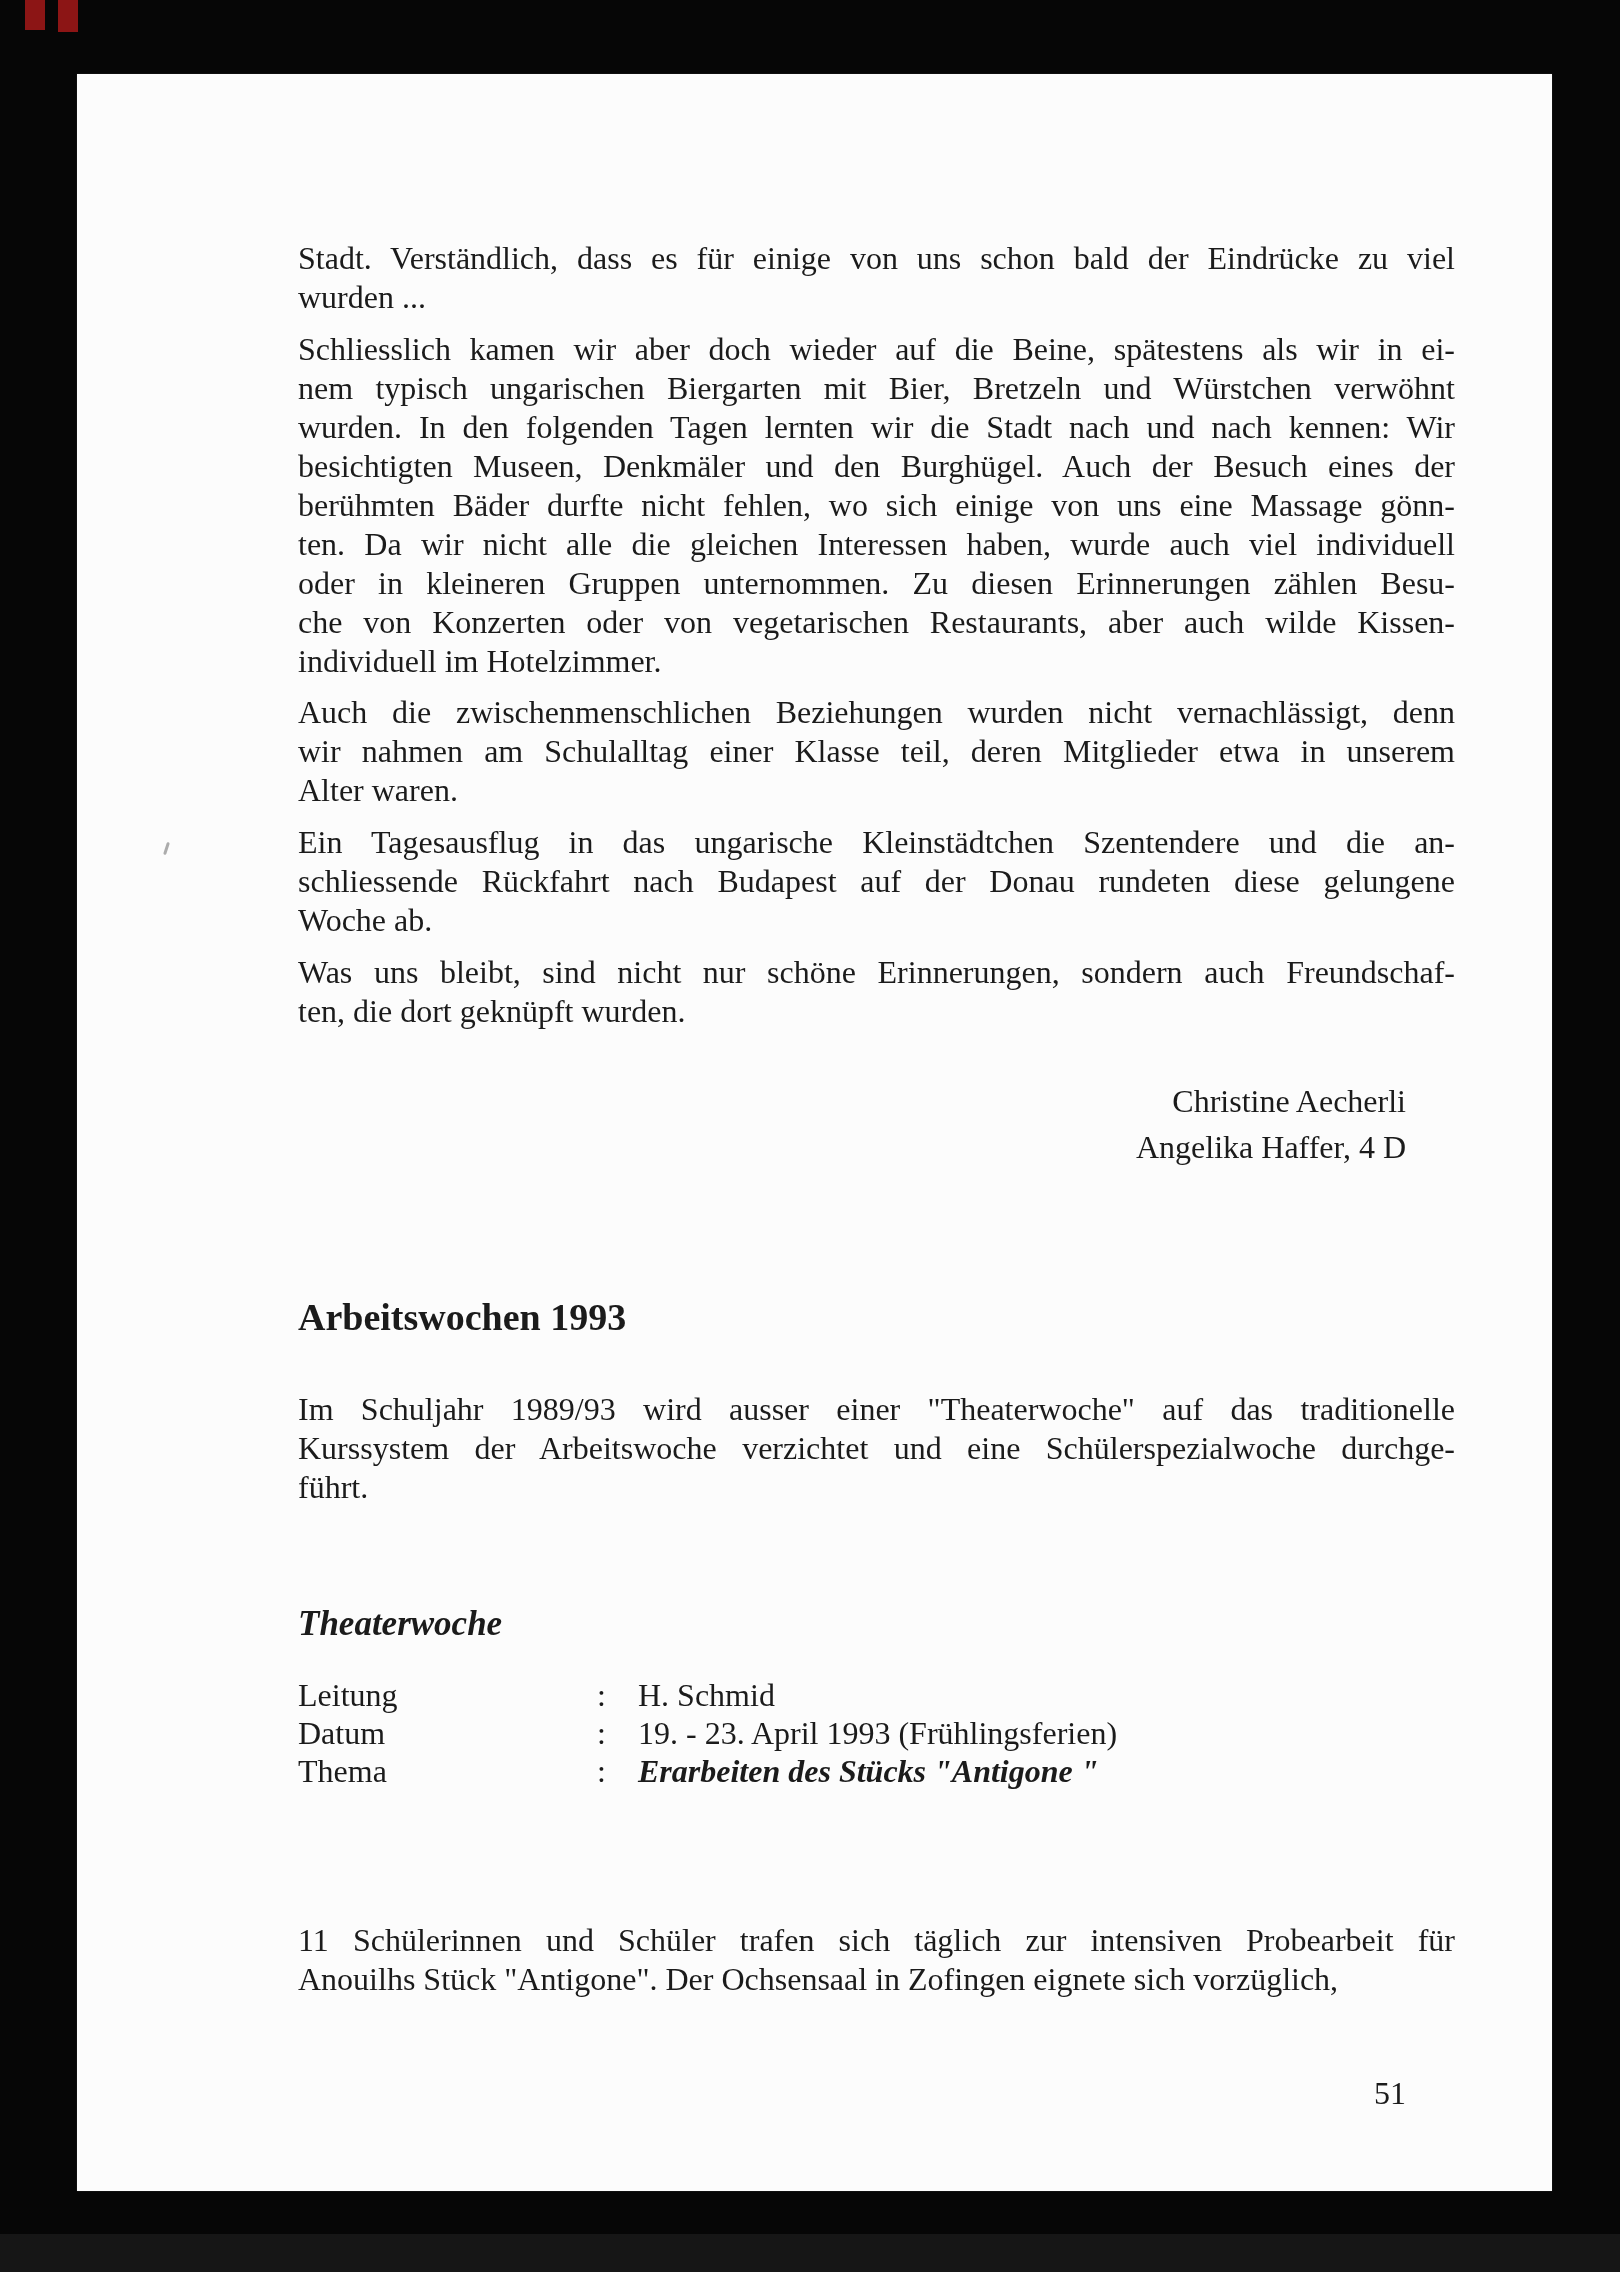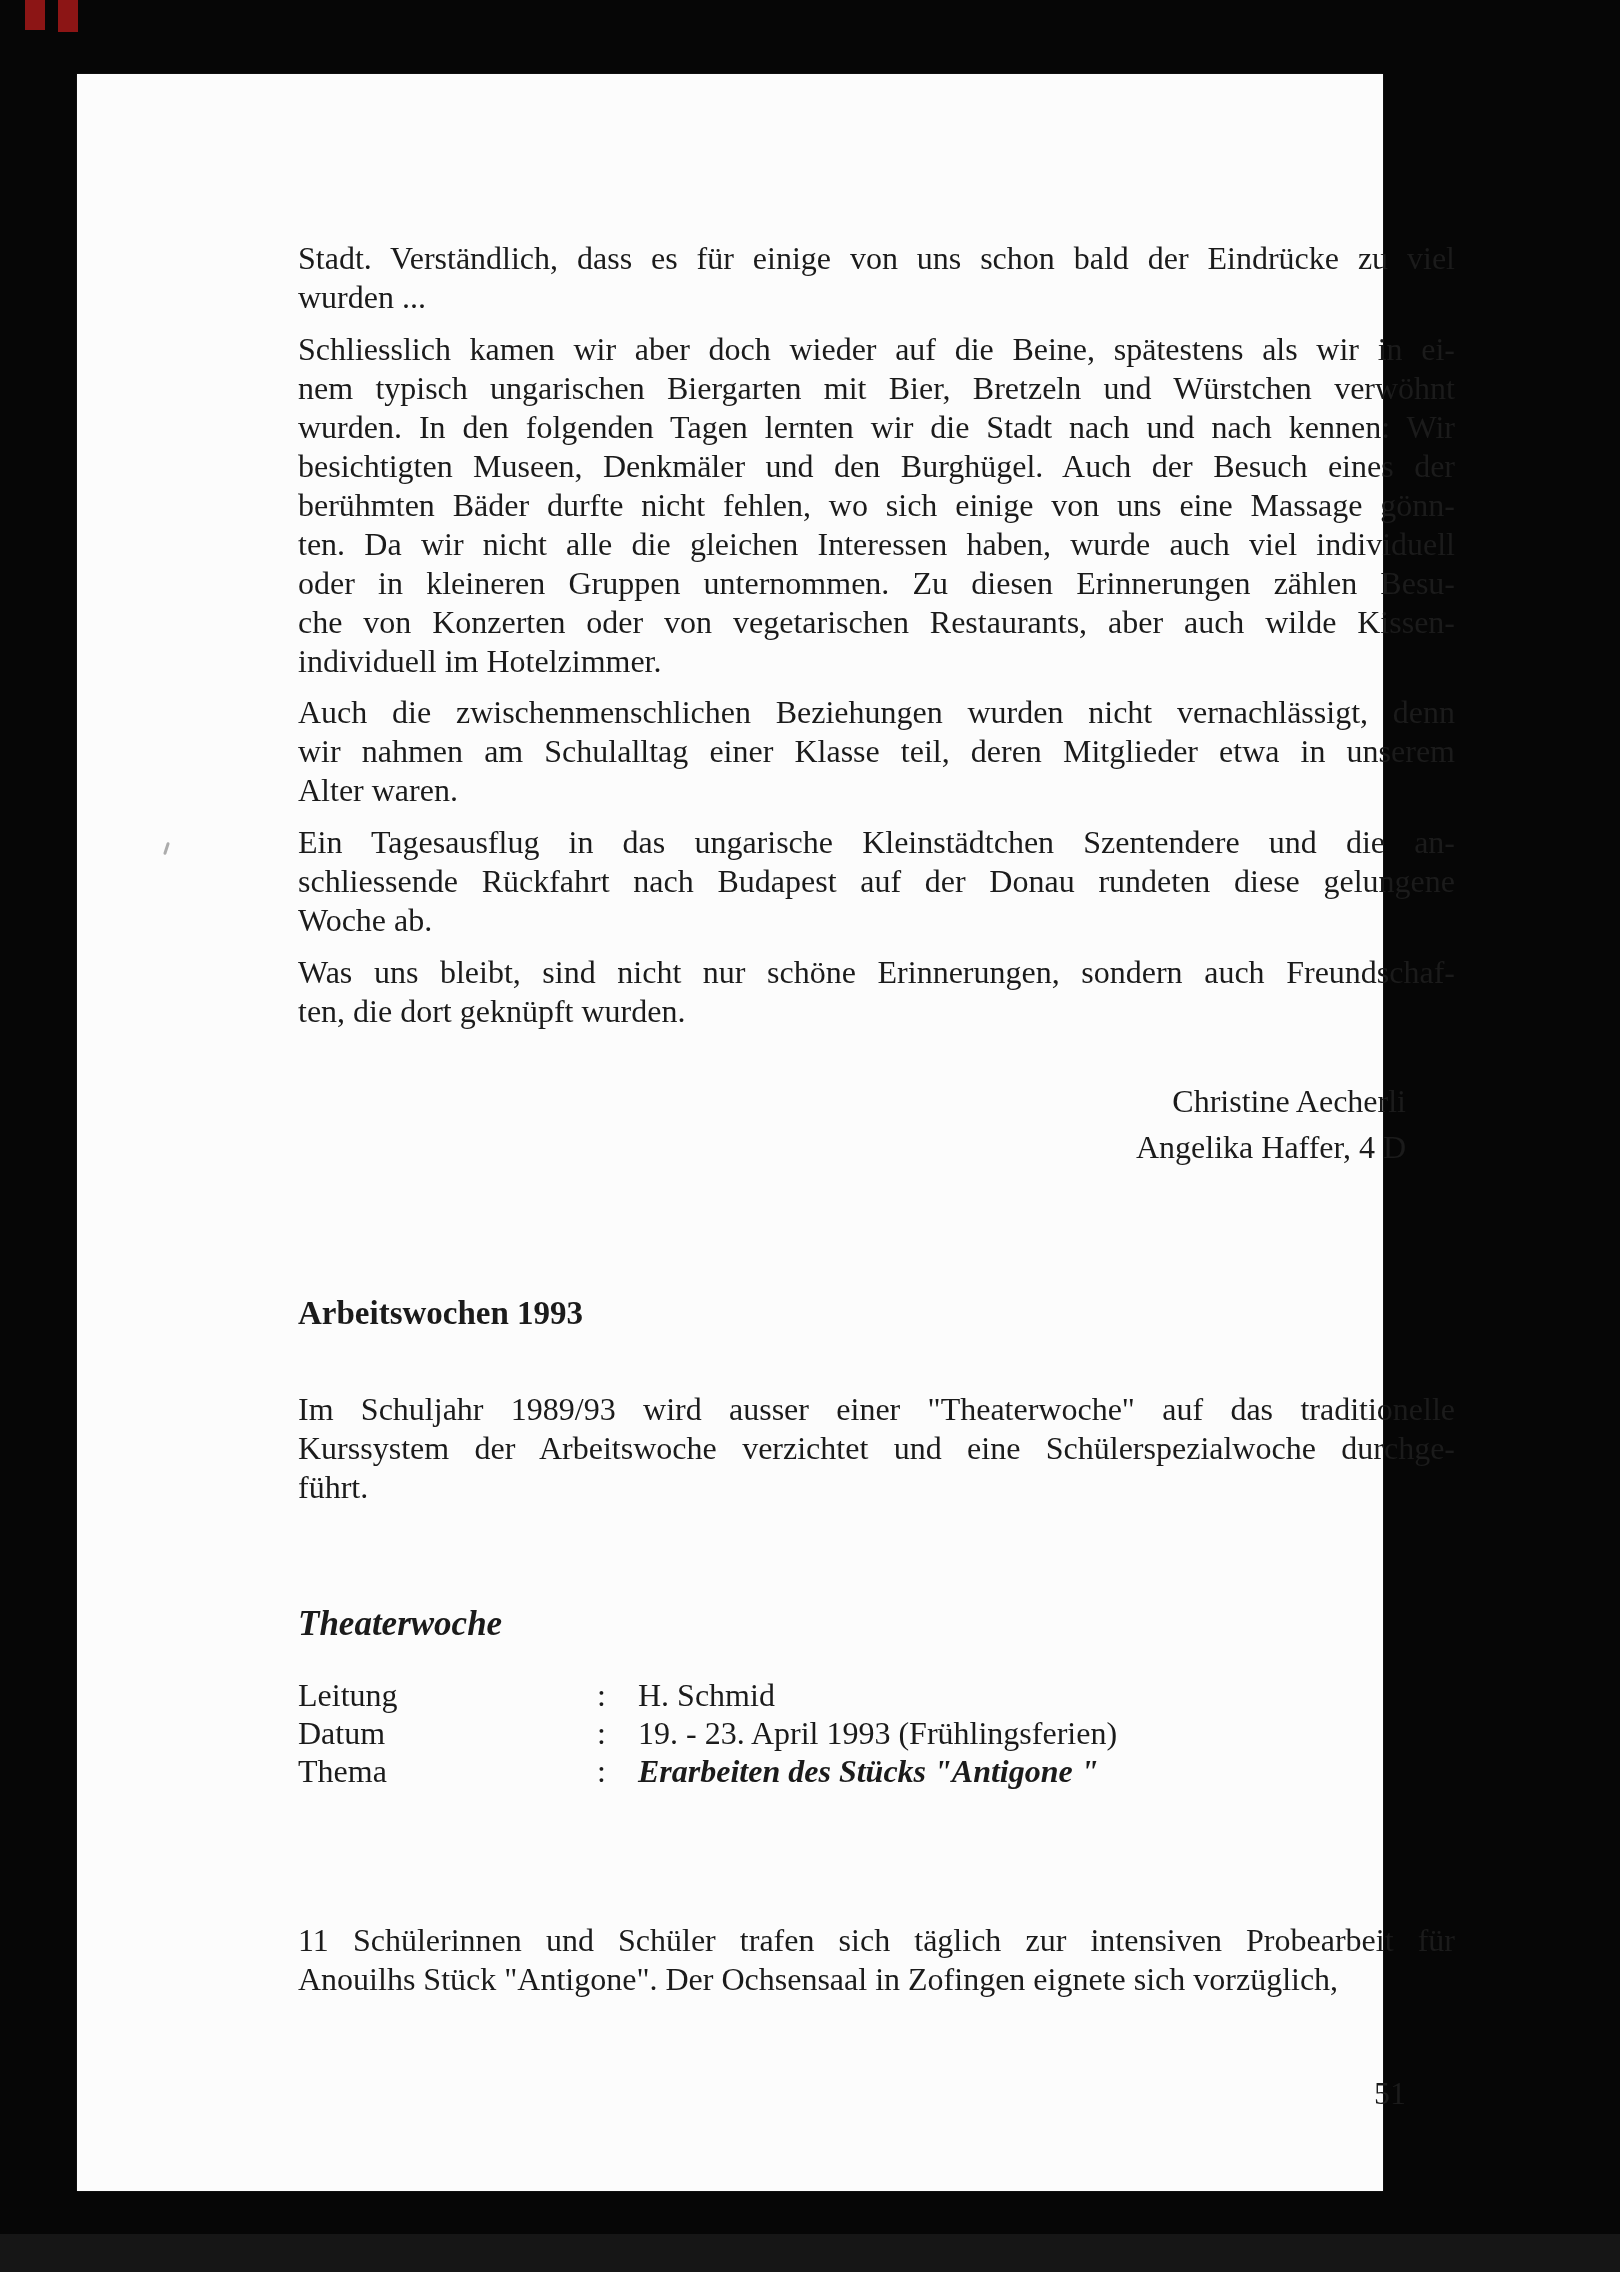--- a/index.html
+++ b/index.html
@@ -7,29 +7,29 @@
     position:relative; width:1621px; height:2273px; overflow:hidden;
     background:#060606;
     font-family:"Liberation Serif", serif;
   }
   .scan-band { position:absolute; left:0; width:1621px; }
   #bottom-band { top:2234px; height:39px; background:#161616; }
   .corner-mark { position:absolute; top:0; background:var(--accent,#8c1515); }
   #corner-mark-1 { left:25px; width:20px; height:30px; }
   #corner-mark-2 { left:58px; width:19.5px; height:32px; }
   #paper {
-    position:absolute; left:77px; top:74px; width:1306px; height:2117px;
+    position:absolute; left:77px; top:74px; width:1475px; height:2117px;
     background:#fcfcfc;
     box-shadow: 0 0 1.6px rgba(255,255,255,.15);
   }
   .col { position:absolute; left:221px; width:1157px; color:#1b1b1b; }
   .body-text { font-size:32px; line-height:39px; }
   .body-text .line.j { text-align:justify; text-align-last:justify; }
   .sig { text-align:right; font-size:32px; line-height:46px; width:1108px; }
-  .h-bold { font-size:33px; font-weight:bold; }
+  .h-bold { font-size:38px; font-weight:bold; }
   .h-bolditalic { font-size:35px; font-weight:bold; font-style:italic; }
   .facts { font-size:32px; line-height:38px; }
   .facts .frow { display:flex; }
   .facts .flabel { width:299px; flex:0 0 299px; }
   .facts .fcolon { width:41px; flex:0 0 41px; }
   .facts .fvalue { flex:1; }
   .bi { font-weight:bold; font-style:italic; }
   .pagenum { text-align:right; font-size:32px; line-height:39px; width:1108px; }
   #margin-artifact {
     position:absolute; left:88px; top:768px; width:3.2px; height:13px;

